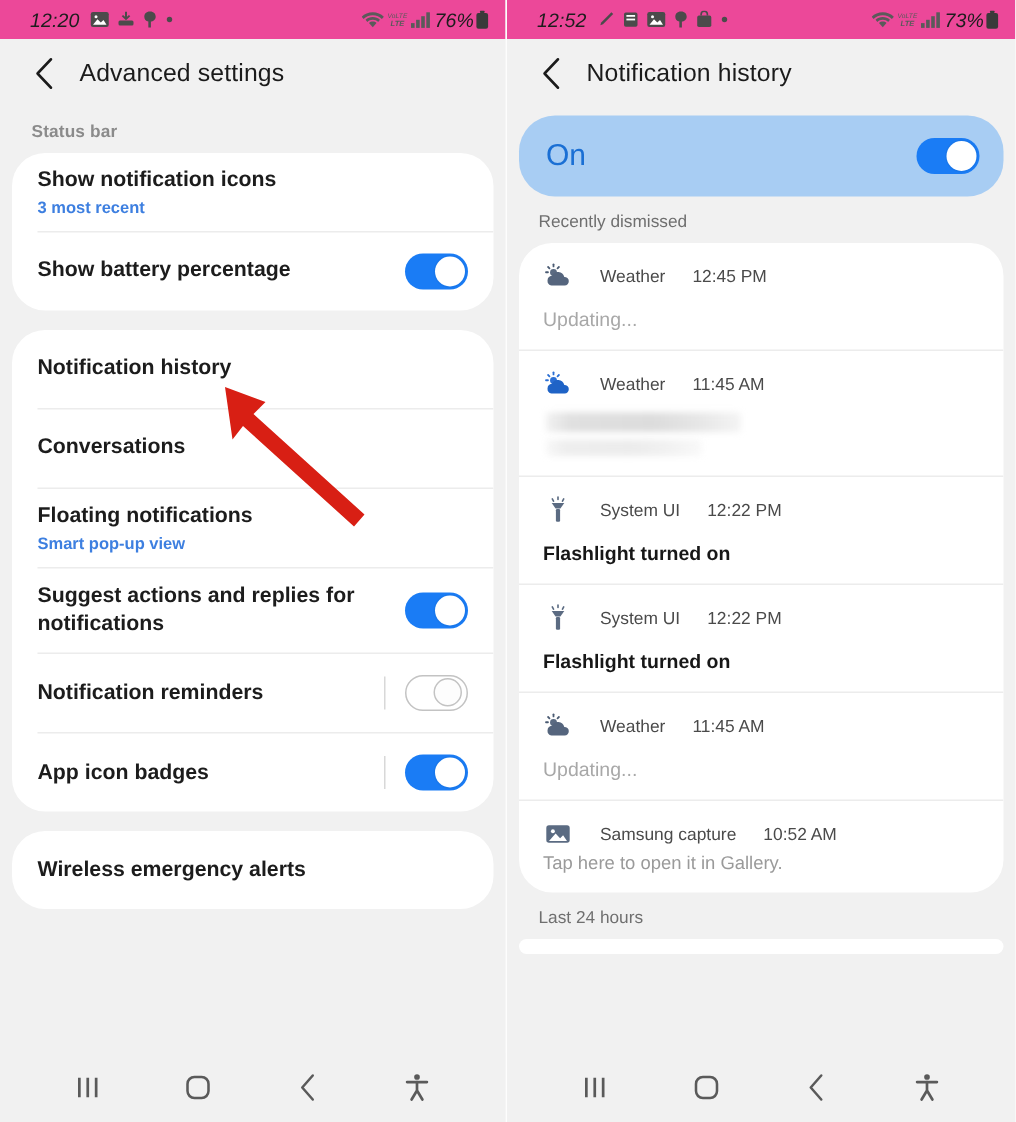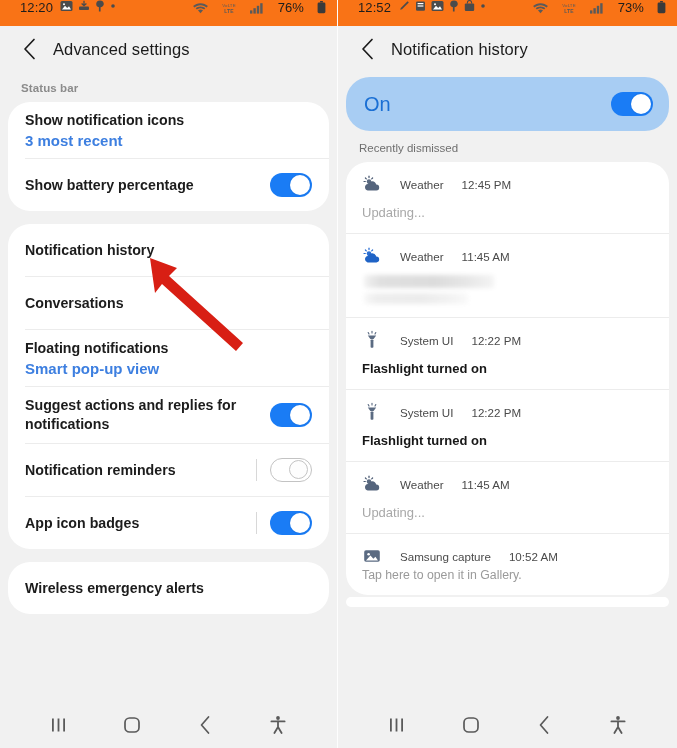--- a/index.html
+++ b/index.html
@@ -10,28 +10,28 @@
     overflow: hidden;
   }
   .screens { display: flex; width: 677px; height: 748px; background:#fff; }
 
   .phone { position: relative; height: 748px; background: #f1f1f1; overflow: hidden; }
   .phone-left  { width: 338px; border-right: 1px solid #fdfdfd; }
   .phone-right { width: 339px; }
 
   
   .statusbar {
-    height: 26px; display: flex; align-items: flex-start;
-    padding: 0 11px 0 20px; background: #f97316;
-    font-size: 12.5px; color: #202020; letter-spacing: .1px;
+    height: 26px; display: flex; align-items: center;
+    padding: 0 11px 0 20px; background: #ec4899;
+    font-size: 12.5px; color: #202020; letter-spacing: .1px; font-style: italic;
   }
   .sb-clock { font-size: 13px; color:#1d1d1d; }
   .sb-left-icons { display:flex; align-items:center; gap:5px; margin-left:7px; }
   .sb-spacer { flex: 1; }
-  .sb-right { display:flex; align-items:center; gap:13px; }
+  .sb-right { display:flex; align-items:center; gap:1px; }
   .sb-batt-text { font-size: 13px; color:#1d1d1d; margin-left:2px; }
   .sb-ico { display:block; }
 
   
   .appbar {
     height: 46px; display:flex; align-items:center;
     padding: 0 0 0 16px; background: #f1f1f1;
   }
   .back-chevron { width: 26px; height: 26px; display:flex; align-items:center; justify-content:center; }
   .appbar-title { font-size: 16.5px; color: #1b1b1b; margin-left: 11px; letter-spacing:.1px; }
@@ -42,21 +42,21 @@
     font-size: 11.5px; color: #8b8b8b; padding: 10px 13px 8px 13px; letter-spacing:.1px;
   }
   .card { background:#ffffff; border-radius: 22px; overflow:hidden; }
   .card + .card-gap { height: 13px; }
   .row {
     display:flex; align-items:center; min-height: 52px;
     padding: 9px 17px 9px 17px; position:relative;
   }
   .row-text { flex:1; padding-right: 8px; }
   .row-title { font-size: 14.2px; color:#1c1c1c; line-height:1.34; }
-  .row-sub { font-size: 15px; color:#3d7fe0; margin-top: 2px; }
+  .row-sub { font-size: 11px; color:#3d7fe0; margin-top: 2px; }
   .divider { height:1px; background:#ececec; margin-left: 17px; margin-right: 0px; }
 
   
   .tgl { width: 42px; height: 24px; border-radius:12px; position:relative; flex:none; }
   .tgl.on { background:#1a7cf5; }
   .tgl.on .knob {
     position:absolute; top:2px; left:20px; width:20px; height:20px;
     border-radius:50%; background:#fff; box-shadow:0 0 0 1px rgba(0,0,0,.04);
   }
   .tgl.off { background:#ffffff; border:1.3px solid #c3c3c3; }
@@ -463,20 +463,21 @@
                 <path d="M4 14.6 L8.4 9.6 L11.4 12.8 L13.4 10.8 L16 14.6 Z" fill="#fff"></path>
               </svg>
             <span class="nt-app">Samsung capture</span>
             <span class="nt-time">10:52 AM</span>
           </div>
           <div class="nt-body">Tap here to open it in Gallery.</div>
         </div>
 
       </div>
 
+      <div class="section-label-r">Last 24 hours</div>
 
       <div class="nt-card" style="height:10px;"></div>
     </div>
 
     <div class="navbar">
       <span class="nav-btn">
         <svg width="20" height="18" viewBox="0 0 20 18">
             <rect x="3" y="2.5" width="1.8" height="13" fill="#5a5a5a"></rect>
             <rect x="8.6" y="2.5" width="1.8" height="13" fill="#5a5a5a"></rect>
             <rect x="14.2" y="2.5" width="1.8" height="13" fill="#5a5a5a"></rect>

